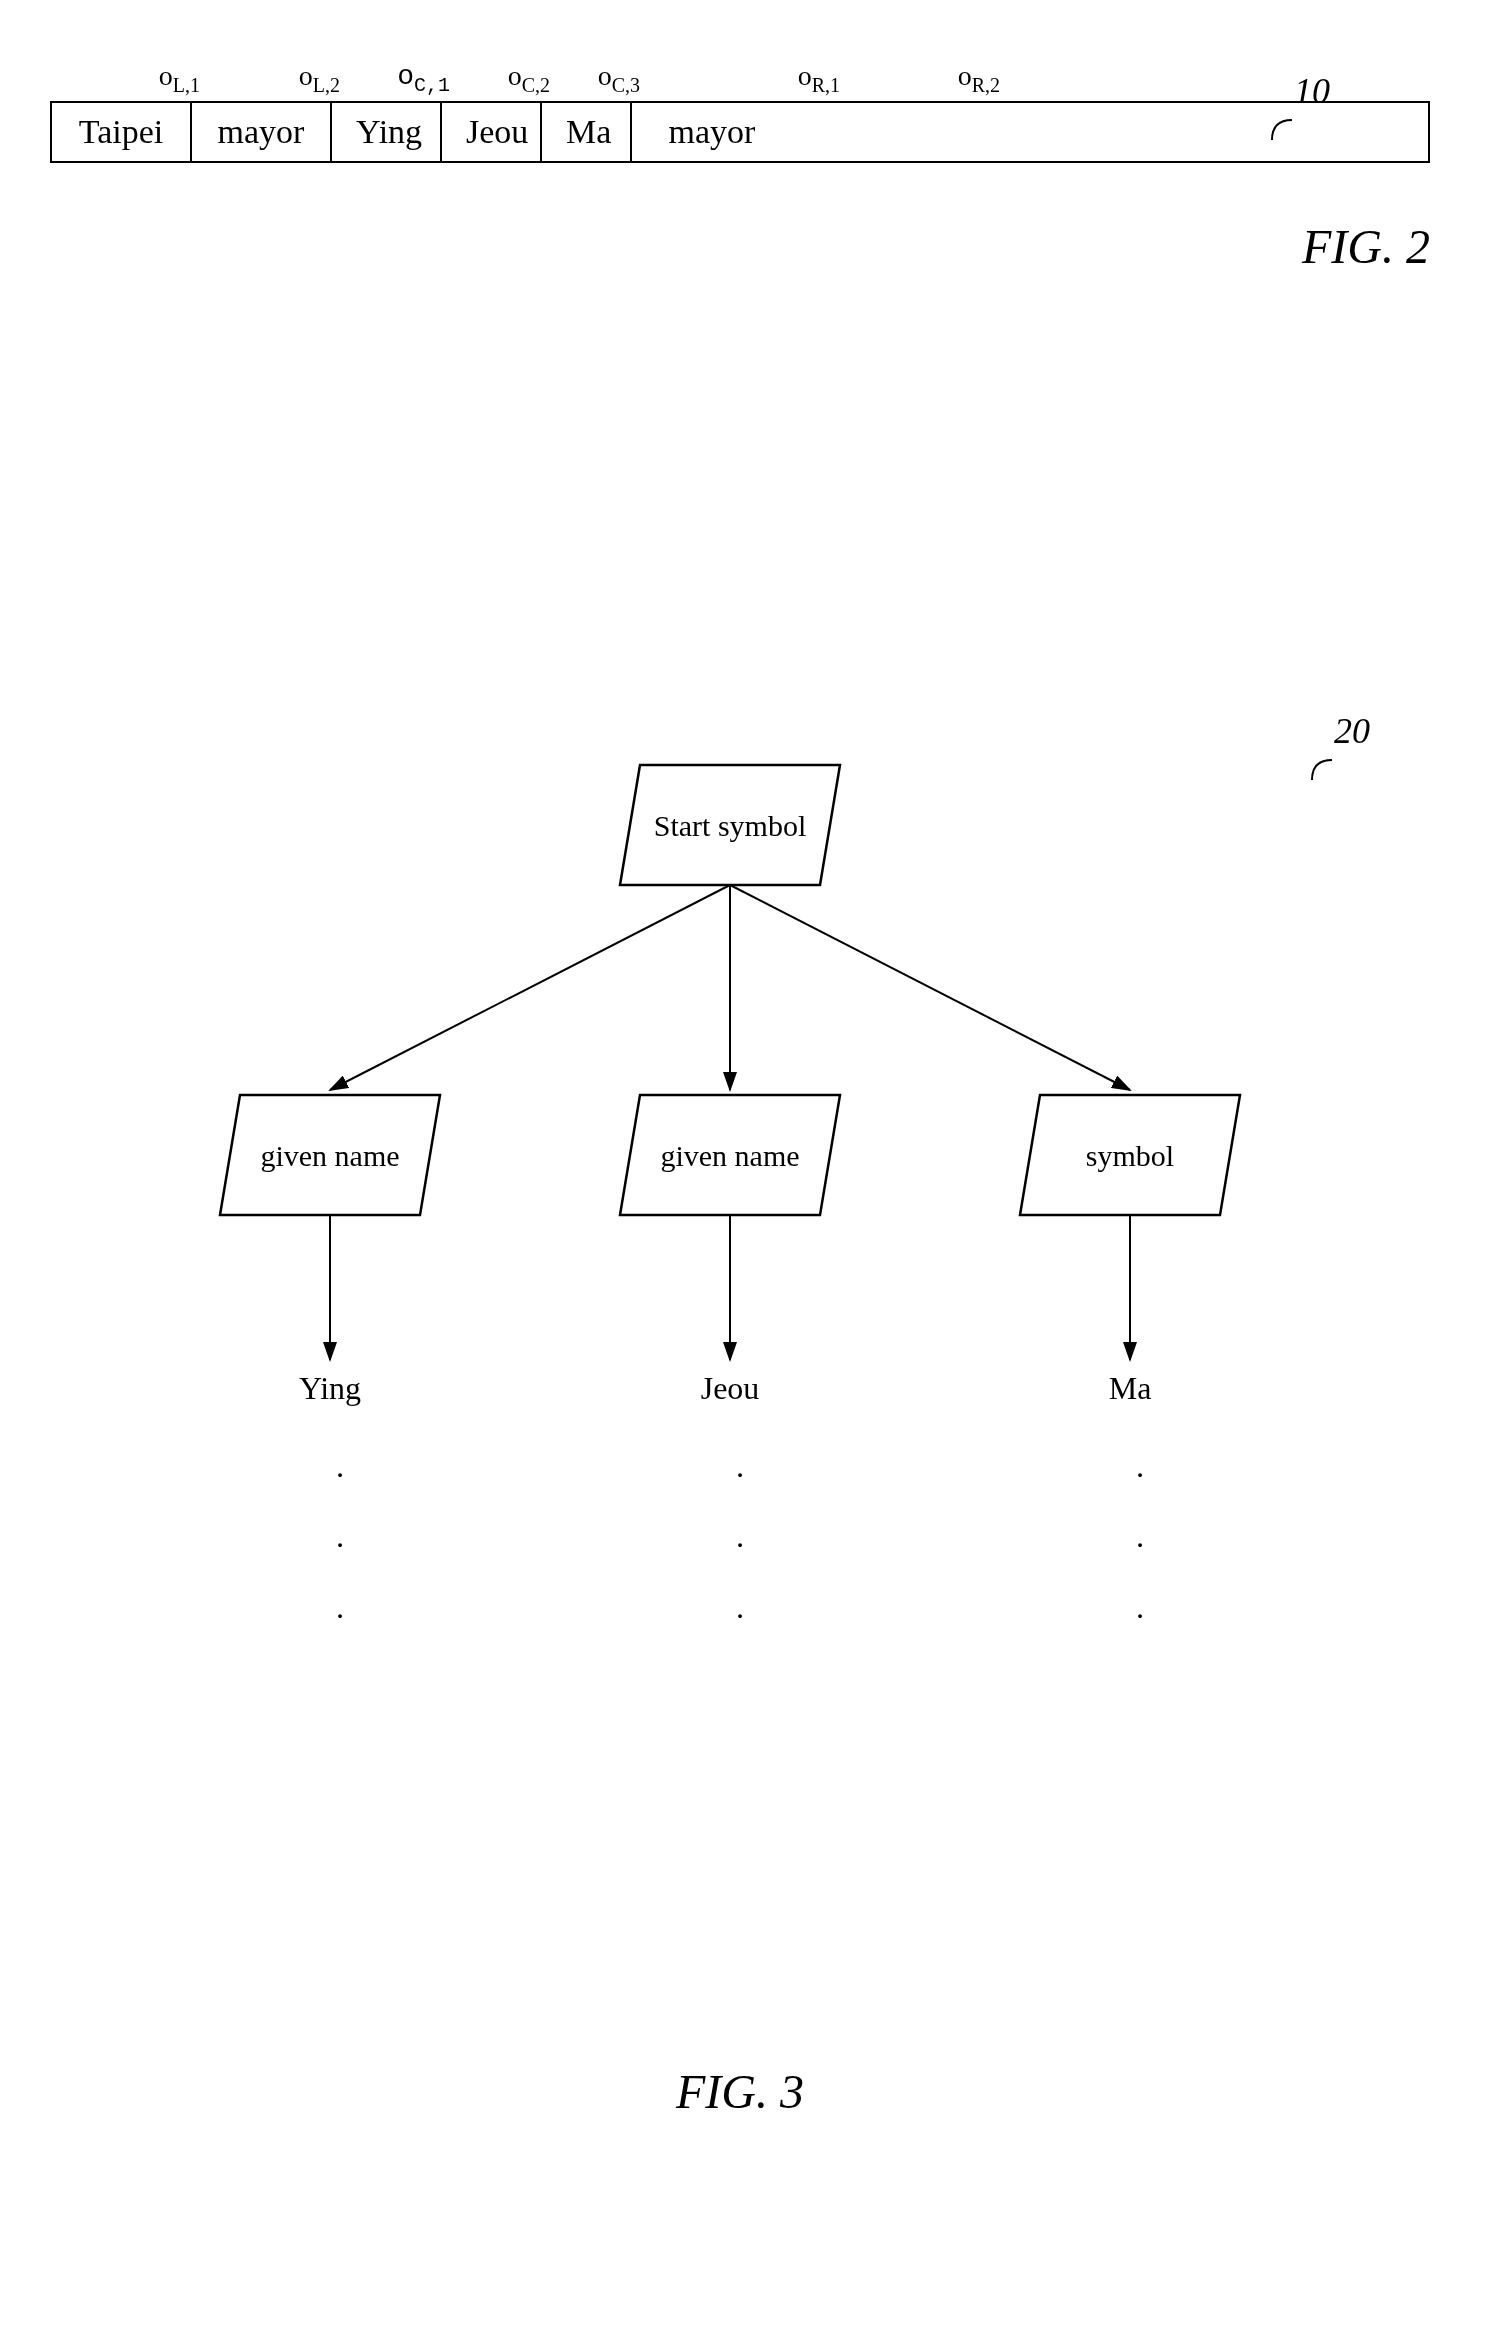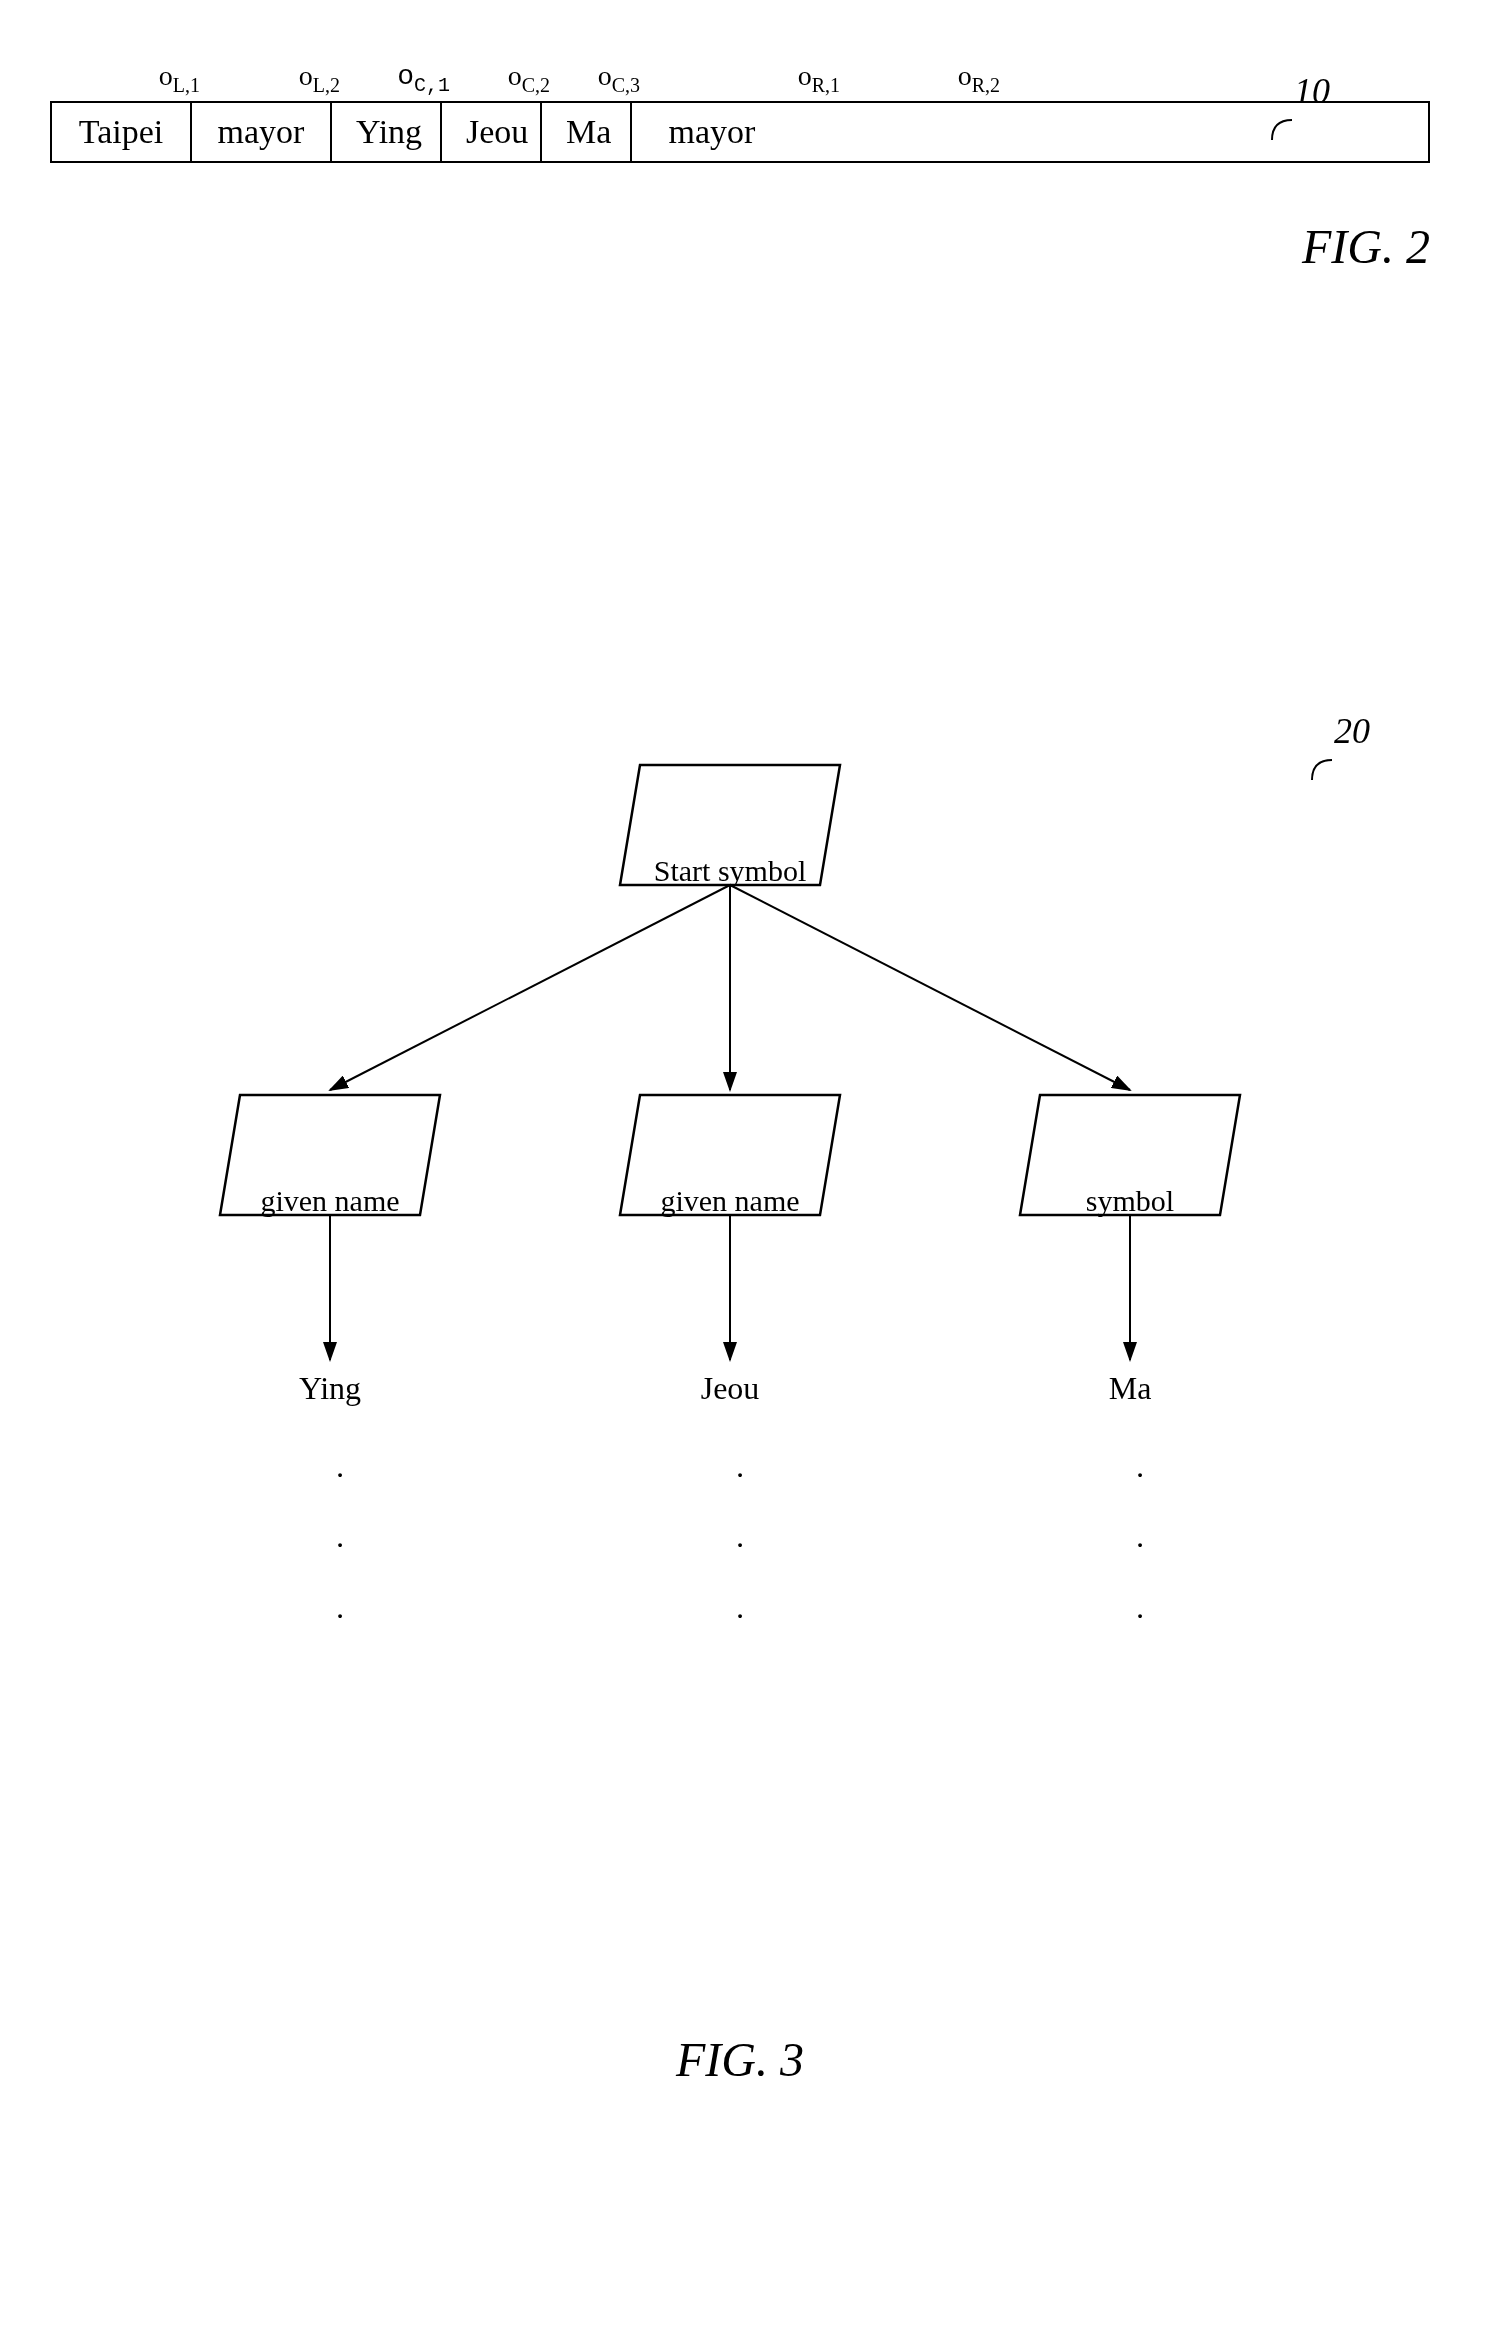--- a/index.html
+++ b/index.html
@@ -99,21 +99,21 @@
     .tree-diagram {
       position: relative;
       width: 100%;
       height: 1300px;
     }
 
     
     .parallelogram {
       position: absolute;
       display: flex;
-      align-items: flex-end;
+      align-items: center;
       justify-content: center;
       font-size: 30px;
       text-align: center;
     }
 
     .parallelogram svg {
       position: absolute;
       top: 0; left: 0;
       width: 100%; height: 100%;
     }
@@ -143,21 +143,21 @@
     .dots-col {
       position: absolute;
       font-size: 32px;
       line-height: 2.2;
       text-align: center;
     }
 
     .fig3-caption {
       text-align: center;
       font-size: 48px;
-      margin-top: 32px;
+      margin-top: 64px;
       font-style: italic;
     }
   </style>
 </head>
 <body>
 
 <div class="fig2-section">
   <div class="fig-number-10">10</div>
   <svg class="curve-10" width="40" height="40" viewBox="0 0 40 40">
     <path d="M 30 5 Q 10 5 10 25" stroke="#000" stroke-width="2" fill="none"></path>

